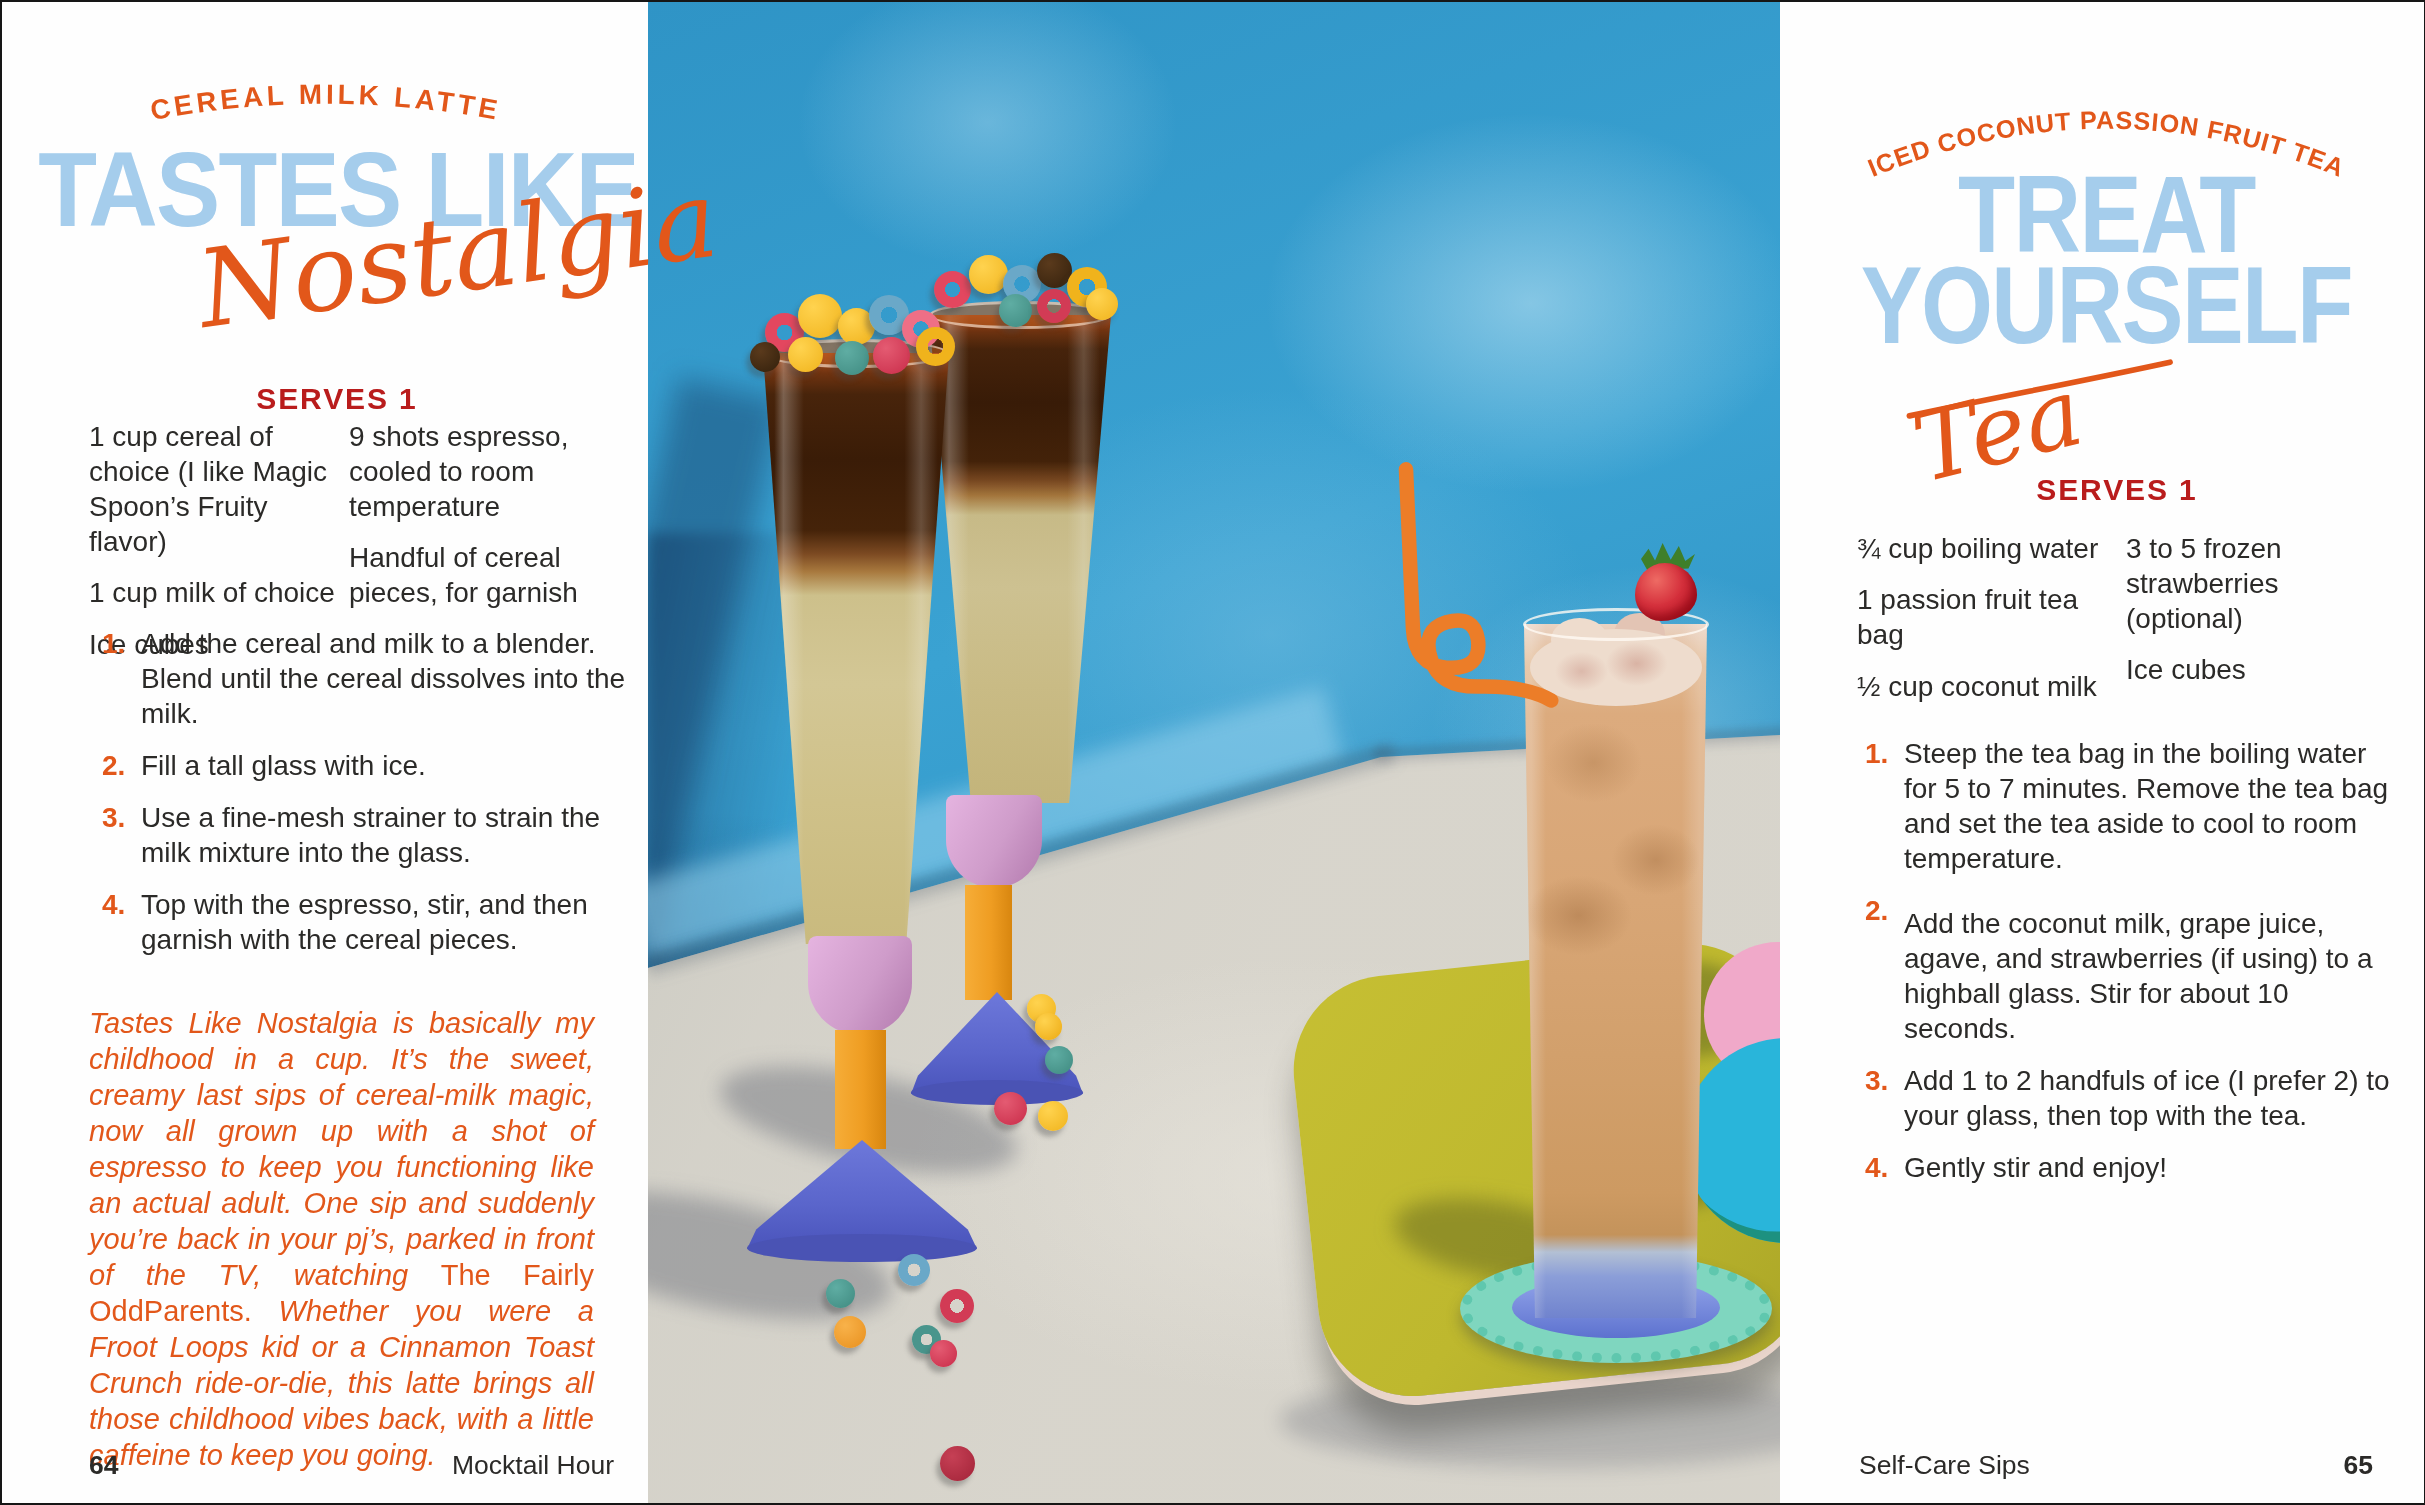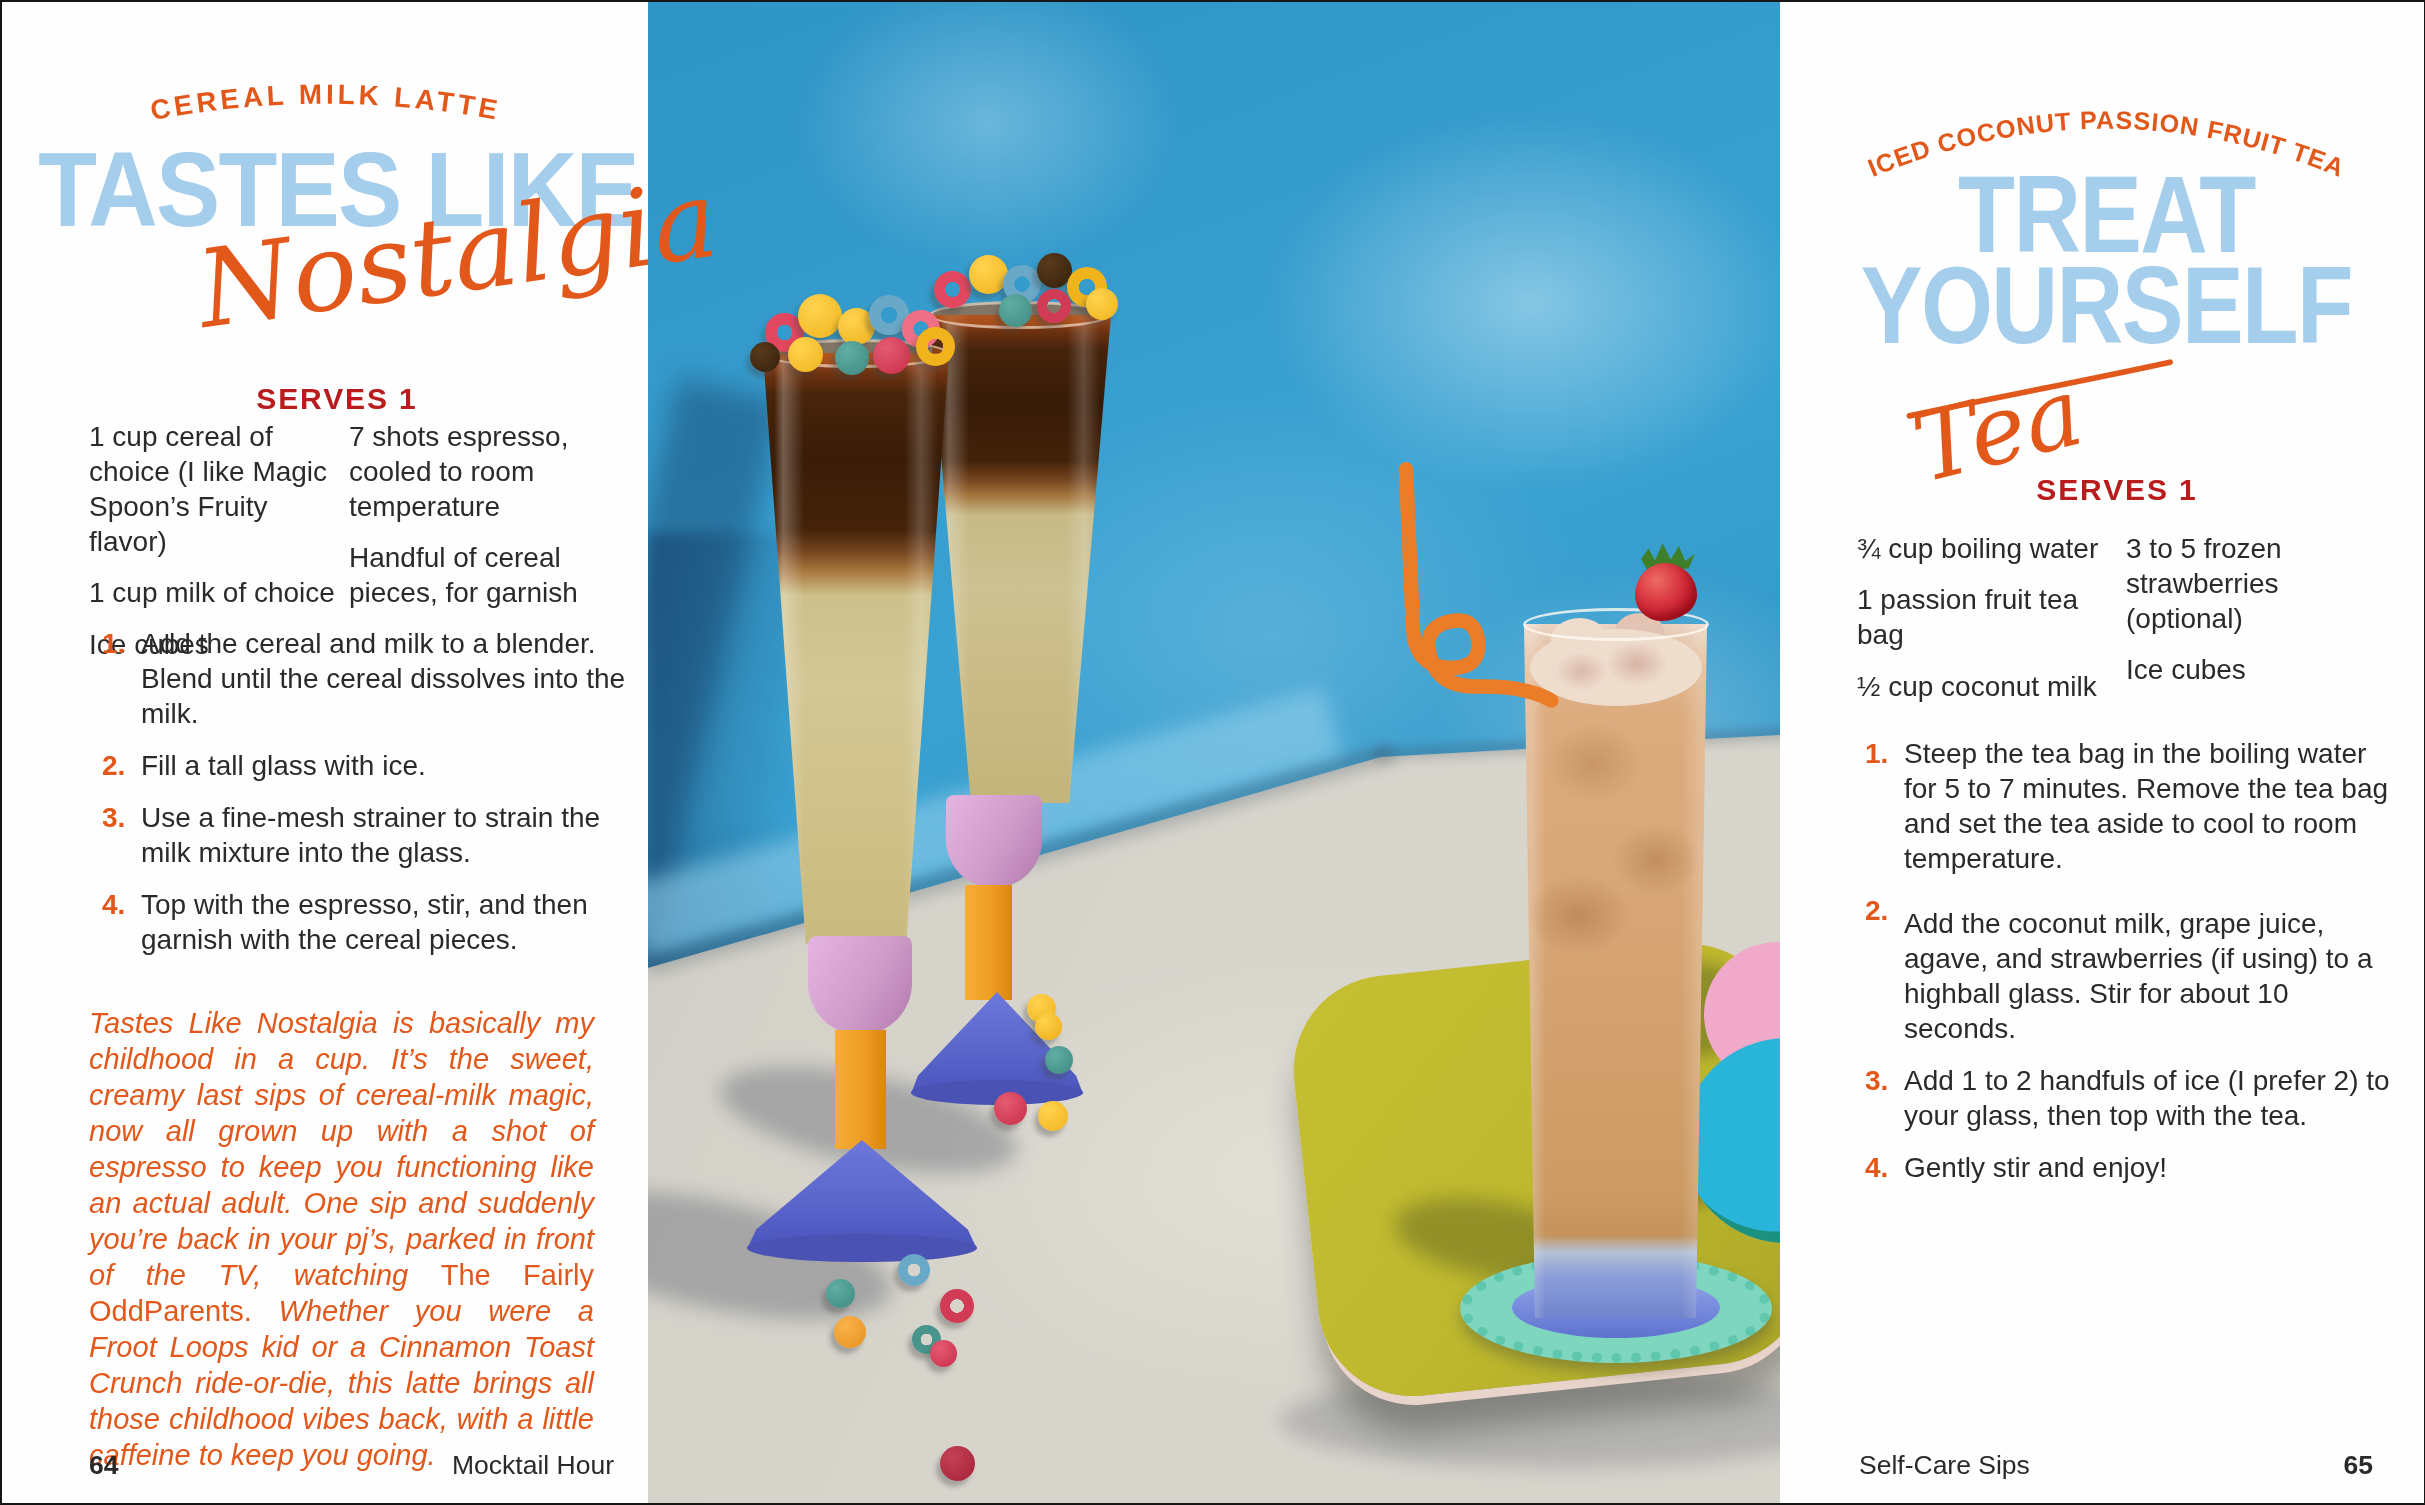--- a/index.html
+++ b/index.html
@@ -130,21 +130,21 @@
 
     <div class="serves" style="left:19px;top:380px;width:632px;">SERVES 1</div>
 
     <div class="cols" style="left:0;top:417px;width:646px;">
       <div class="col" style="left:87px;width:253px;">
         <p>1 cup cereal of choice (I like Magic Spoon’s Fruity flavor)</p>
         <p>1 cup milk of choice</p>
         <p>Ice cubes</p>
       </div>
       <div class="col" style="left:347px;width:291px;">
-        <p>7 shots espresso, cooled to room temperature</p>
+        <p>9 shots espresso, cooled to room temperature</p>
         <p>Handful of cereal pieces, for garnish</p>
       </div>
     </div>
 
     <div class="steps" style="left:100px;top:624px;width:543px;">
       <div class="step">
         <span class="num">1.</span>
         <span class="txt" style="width:499px;">Add the cereal and milk to a blender. Blend until the cereal dissolves into the milk.</span>
       </div>
       <div class="step">

